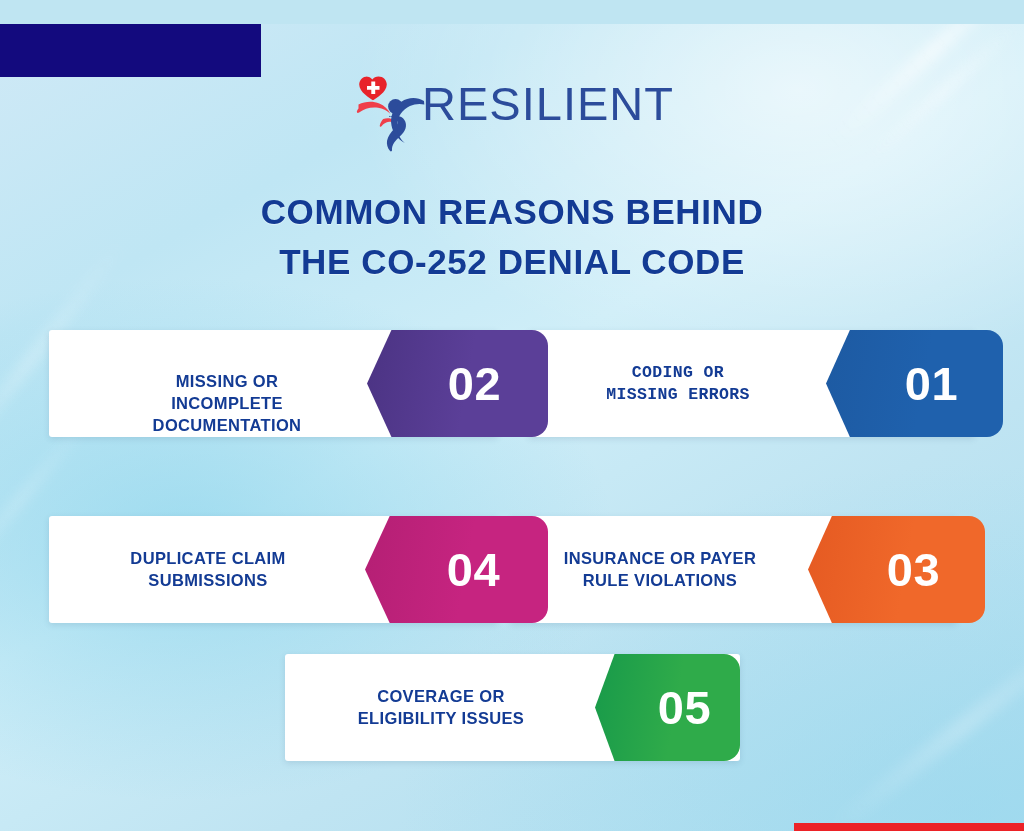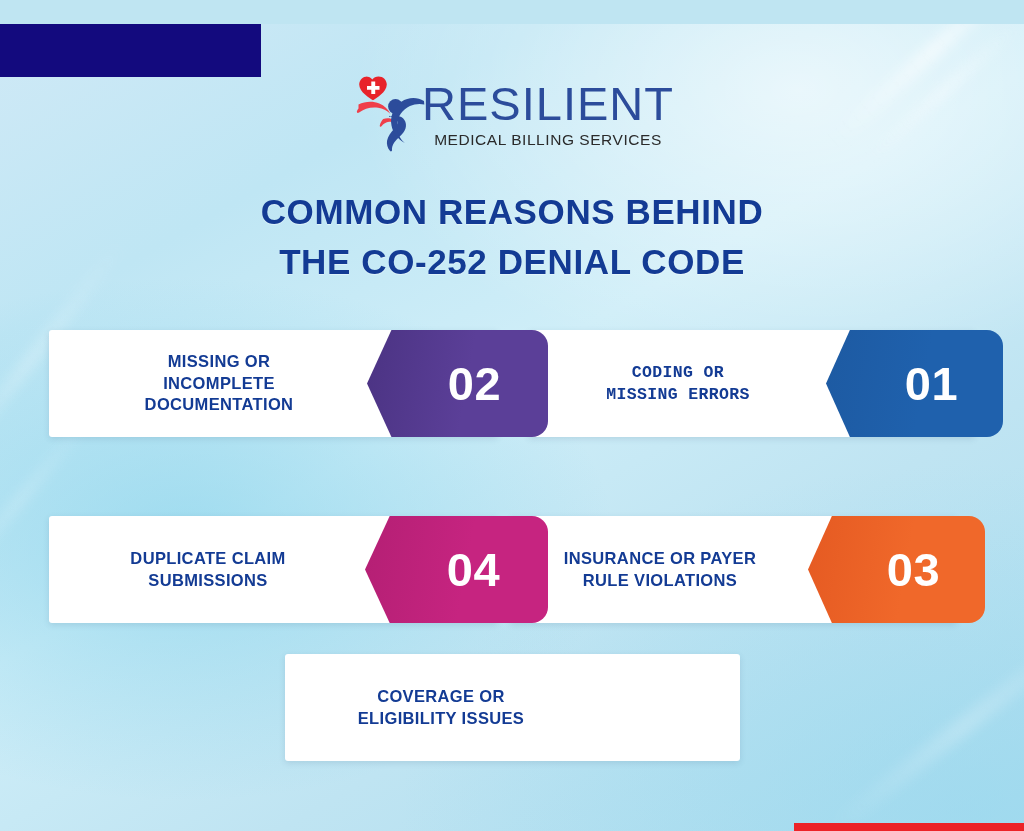--- a/index.html
+++ b/index.html
@@ -156,21 +156,21 @@
     font-size: 47px;
     font-weight: bold;
     letter-spacing: 0.5px;
     line-height: 1;
     padding-left: 34px;
     font-family: "Liberation Sans", sans-serif;
   }
 
   
   #card-02 { left: 49px;  top: 306px; width: 449px; }
-  #card-02 .label { left: 10px; width: 320px; }
+  #card-02 .label { left: 18px; width: 320px; align-items: flex-end; }
   #card-02 .chev  { left: 318px; width: 181px; }
 
   #card-01 { left: 528px; top: 306px; width: 447px; }
   #card-01 .label { left: 0px; width: 300px; font-family: Liberation Mono, monospace; }
   #card-01 .chev  { left: 298px; width: 177px; }
 
   #card-04 { left: 49px;  top: 492px; width: 449px; }
   #card-04 .label { left: 0px; width: 318px; }
   #card-04 .chev  { left: 316px; width: 183px; }
 
@@ -220,21 +220,20 @@
         <circle cx="45.5" cy="36.5" r="7.4" fill="#2c4c9b"></circle>
 
         <path d="M40.0 46.5c3.6-1.6 8.0-1.4 11.3.6 2.6 1.6 4.2 4.1 4.6 6.9.4 3.0-.6 5.9-2.5 8.4-2.6 3.5-6.4 6.2-9.0 9.8-1.8 2.5-2.7 5.3-2.4 8.1.1 1.1-1.2 1.6-1.9.8-2.6-3.0-3.7-6.8-3.0-10.6.8-4.4 3.8-8.0 6.7-11.3 1.7-1.9 3.3-3.9 3.6-6.2.3-2.2-.8-4.3-2.7-5.3-1.4-.8-3.1-1.0-4.7-.7-.9.2-1.3-.9-.5-1.3z" fill="#2c4c9b"></path>
 
         <path d="M33.2 49.0c3.5-1.4 7.5-1.1 10.5 1.0 1.4 1.0 2.4 2.3 3.0 3.8-2.2-1.5-4.9-2.3-7.6-2.0-3.1.3-5.8 2.0-7.6 4.5-.7 1.0-2.0.3-1.7-.9.4-2.1 1.6-4.4 3.4-6.4z" fill="#ef3f4a"></path>
 
         <path d="M74.0 31.0c-6.8-4.2-15.7-4.0-22.6.7-7.8 5.3-11.6 14.8-9.9 23.9 1.4 7.5 6.4 14.0 13.3 17.3-5.4-4.6-8.3-11.3-7.8-18.2.6-8.0 5.6-15.2 12.9-18.6 4.5-2.1 9.6-2.6 14.4-1.6z" fill="#2c4c9b"></path>
       </svg>
       <div class="logo-words">
         <div class="logo-name" style="color: rgb(44, 76, 155);">RESILIENT</div>
-        <div class="logo-tag" style="color: rgb(42, 42, 42);">MEDICAL BILLING SERVICES</div>
       </div>
     </div>
   </div>
 
   <div id="title" style="color: rgb(19, 59, 148);">
     <span class="tline">COMMON REASONS BEHIND</span>
     <span class="tline">THE CO-252 DENIAL CODE</span>
   </div>
 
   <div class="card" id="card-02">
@@ -291,16 +290,19 @@
   </div>
 
   <div class="card" id="card-05">
     <div class="panel"></div>
     <div class="label">
       <div>
         <div>COVERAGE OR</div>
         <div>ELIGIBILITY ISSUES</div>
       </div>
     </div>
+    <div class="chev" style="background: linear-gradient(100deg, rgb(24, 154, 74) 0%, rgb(47, 171, 74) 55%, rgb(47, 171, 74) 100%);">
+      <span class="num">05</span>
+    </div>
   </div>
 
 
 </div>
 
 </body></html>

